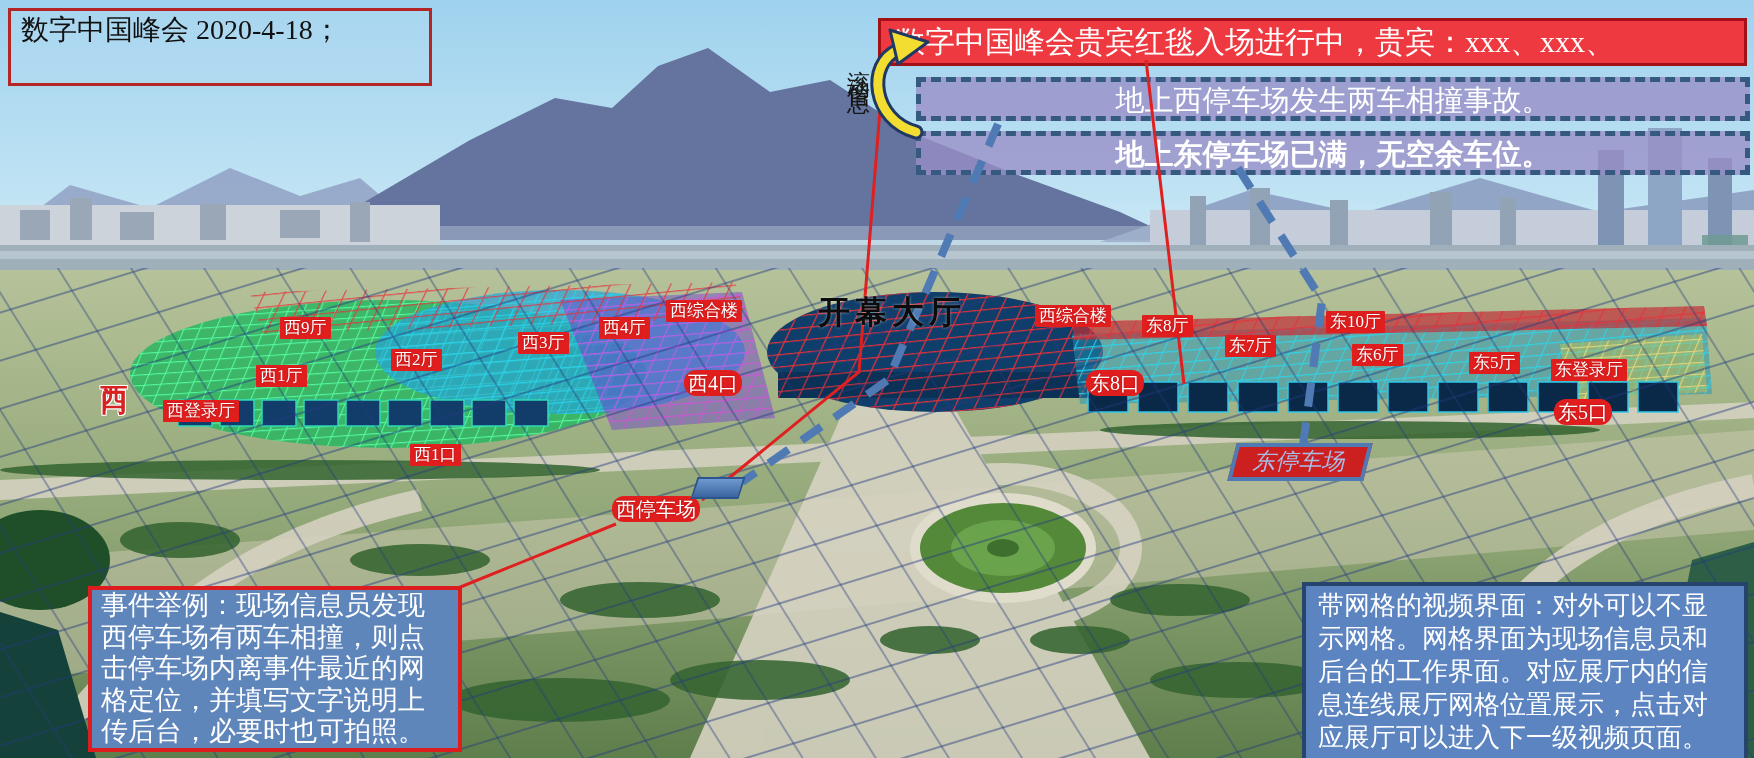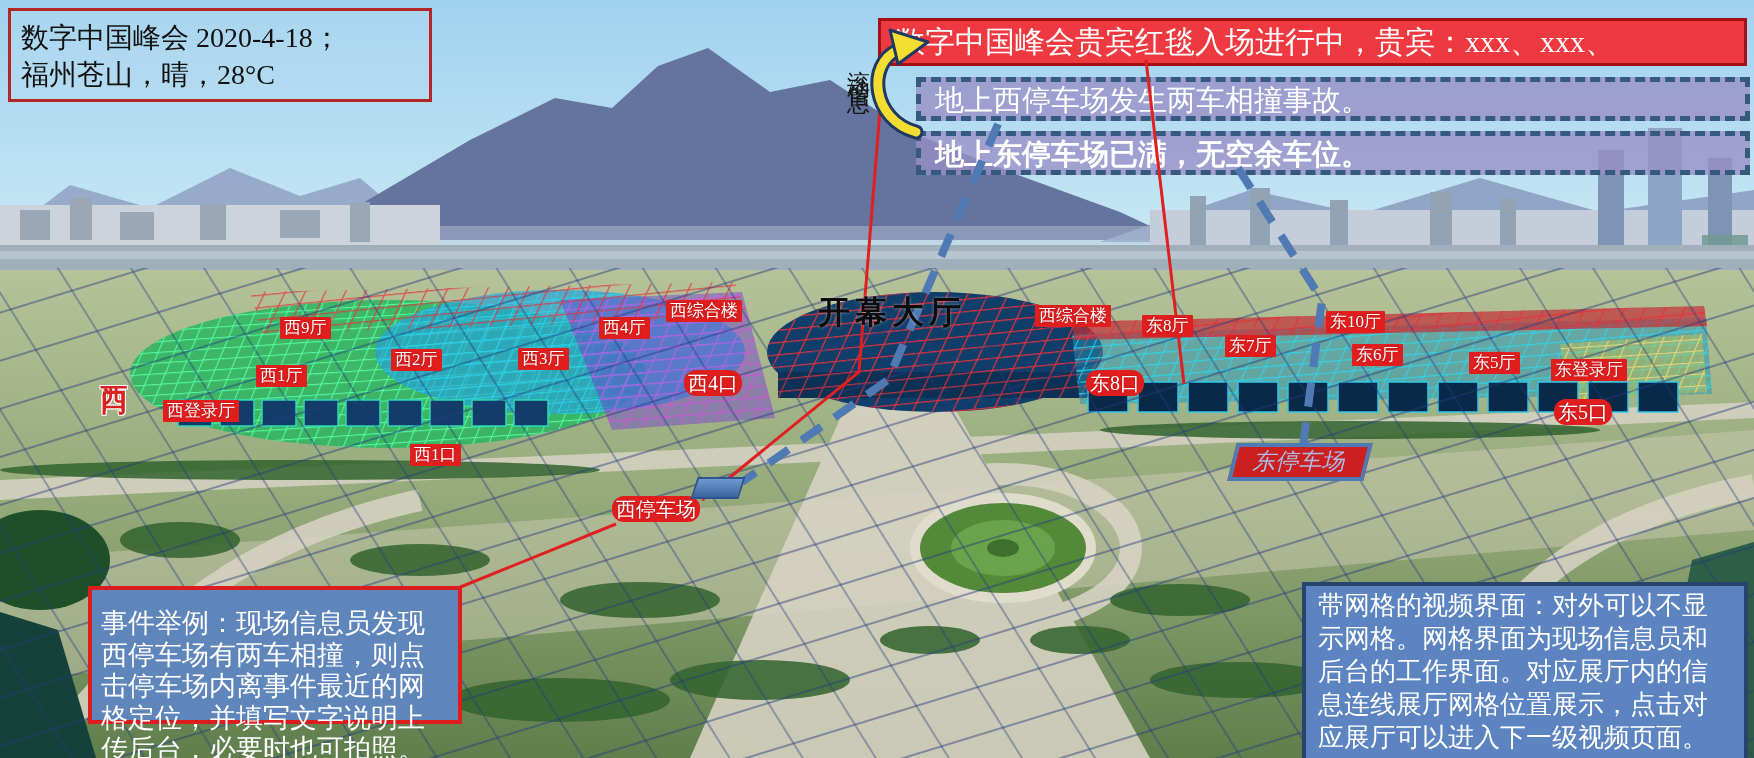--- a/index.html
+++ b/index.html
@@ -7,33 +7,33 @@
     width:1754px;height:758px;position:relative;overflow:hidden;background:#fff;
     font-family:"Liberation Serif","DejaVu Serif",serif;
   }
   #bg{position:absolute;left:0;top:0;z-index:1;}
   #connectors{position:absolute;left:0;top:0;z-index:5;pointer-events:none;}
 
   
   .event-box{
     position:absolute;left:8px;top:8px;width:398px;height:72px;z-index:7;
     border:3px solid #b42525;color:#111;font-size:28px;line-height:37px;
-    padding:8px 10px;background:rgba(190,225,242,0.25);
+    padding:0 10px;background:rgba(190,225,242,0.25);
   }
 
   
   .banner{
     position:absolute;left:878px;width:869px;z-index:4;box-sizing:border-box;
     color:#fff;font-size:30px;line-height:38px;padding:2px 14px;white-space:nowrap;
     overflow:hidden;cursor:pointer;
   }
   .banner.live{top:18px;height:48px;background:#ee3940;border:3px solid #a31016;}
   .banner.alert{
     left:916px;width:834px;height:44px;background:rgba(152,142,198,0.78);
-    border:5px dashed #35597f;font-size:29px;line-height:32px;
+    border:5px dashed #35597f;font-size:29px;line-height:32px;text-align:center;
   }
   .banner.alert1{top:77px;}
   .banner.alert2{top:131px;font-weight:bold;}
 
   .scroll-label{
     position:absolute;left:843px;top:52px;z-index:6;color:#161616;font-size:23px;
     writing-mode:vertical-rl;text-orientation:upright;letter-spacing:7px;
   }
 
   
@@ -67,22 +67,22 @@
     position:absolute;left:694px;top:477px;width:44px;height:18px;z-index:6;
     background:linear-gradient(180deg,#6f9ad0,#39649e);border:2px solid #2c5590;
     transform:skewX(-18deg);cursor:pointer;
   }
 
   
   .note{
     position:absolute;z-index:7;color:#fff;box-sizing:border-box;
   }
   .note.left{
-    left:88px;top:586px;width:374px;height:138px;background:#5f86bb;
-    border:4px solid #dd1d1d;font-size:27px;line-height:31.5px;padding:18px 9px;
+    left:88px;top:586px;width:374px;height:166px;background:#5f86bb;
+    border:4px solid #dd1d1d;font-size:27px;line-height:31.5px;padding:0 9px;
   }
   .note.right{
     left:1302px;top:582px;width:446px;height:204px;background:#5b84c0;
     border:4px solid #26446e;font-size:26px;line-height:33px;padding:3px 12px;
   }
 </style>
 </head>
 <body>
 
 <svg id="bg" width="1754" height="758" viewBox="0 0 1754 758">
@@ -255,34 +255,33 @@
   <polyline points="1238,168 1322,300 1303,446" fill="none" stroke="#4f7ab3" stroke-width="8" stroke-dasharray="24 16"></polyline>
   <g>
     <path d="M916 132 C 872 120 866 64 898 50" fill="none" stroke="#1f3864" stroke-width="15" stroke-linecap="round"></path>
     <path d="M916 132 C 872 120 866 64 898 50" fill="none" stroke="#f2dd30" stroke-width="9" stroke-linecap="round"></path>
     <polygon points="890,30 928,42 898,64" fill="#f2dd30" stroke="#1f3864" stroke-width="3" stroke-linejoin="round"></polygon>
   </g>
 </svg>
 
 <div class="event-box">
   <div>数字中国峰会 2020-4-18；</div>
-  <div>福州苍山，晴，28°C</div>
 </div>
 
 <div class="scroll-label">滚动信息</div>
 
 <div class="banner live">数字中国峰会贵宾红毯入场进行中，贵宾：xxx、xxx、</div>
 <div class="banner alert alert1">地上西停车场发生两车相撞事故。</div>
 <div class="banner alert alert2">地上东停车场已满，无空余车位。</div>
 
 <span class="vlabel" style="left:280px;top:317px">西9厅</span>
 <span class="vlabel" style="left:391px;top:349px">西2厅</span>
 <span class="vlabel" style="left:256px;top:365px">西1厅</span>
 <span class="vlabel" style="left:163px;top:400px">西登录厅</span>
-<span class="vlabel" style="left:518px;top:348px">西3厅</span>
+<span class="vlabel" style="left:518px;top:332px">西3厅</span>
 <span class="vlabel" style="left:599px;top:317px">西4厅</span>
 <span class="vlabel" style="left:666px;top:300px">西综合楼</span>
 <span class="vlabel lg" style="left:684px;top:370px">西4口</span>
 <span class="vlabel" style="left:1035px;top:305px">西综合楼</span>
 <span class="vlabel" style="left:1142px;top:315px">东8厅</span>
 <span class="vlabel" style="left:1225px;top:335px">东7厅</span>
 <span class="vlabel" style="left:1326px;top:311px">东10厅</span>
 <span class="vlabel" style="left:1352px;top:344px">东6厅</span>
 <span class="vlabel" style="left:1469px;top:352px">东5厅</span>
 <span class="vlabel" style="left:1551px;top:359px">东登录厅</span>

